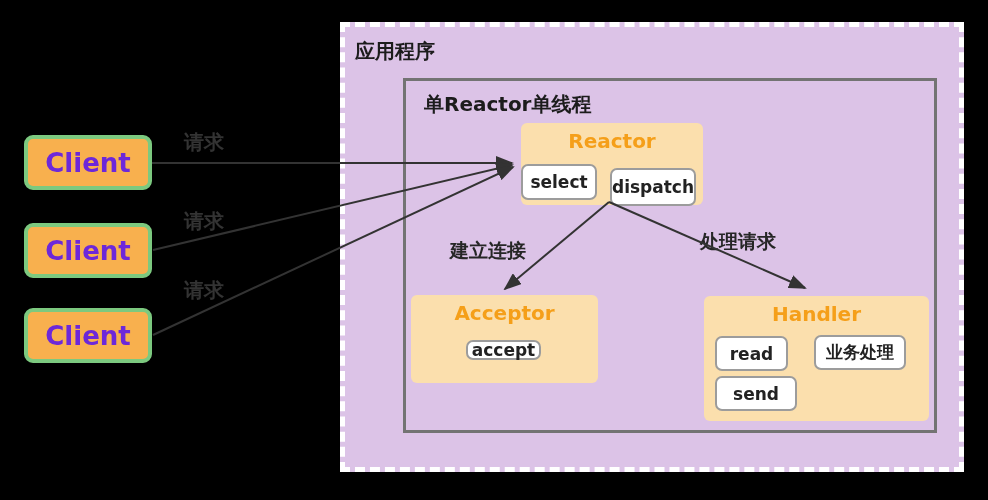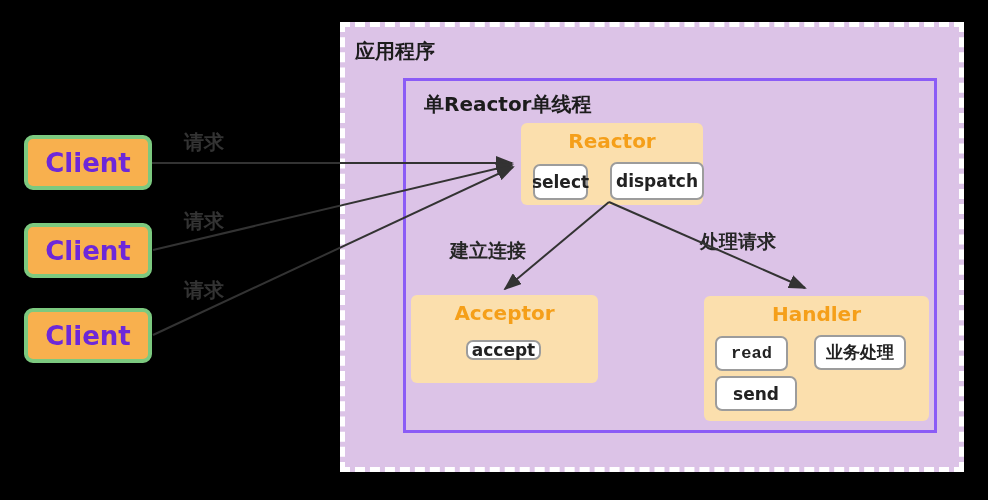--- a/index.html
+++ b/index.html
@@ -11,45 +11,45 @@
   .app-box{
     position:absolute;left:340px;top:22px;width:624px;height:450px;
     box-sizing:border-box;border:5px dashed #ffffff;background:#DCC3E7;
   }
   .app-title{
     position:absolute;left:10px;top:11px;font-size:20px;font-weight:700;color:#1c1c1c;
   }
   
   .inner-box{
     position:absolute;left:58px;top:51px;width:534px;height:355px;
-    box-sizing:border-box;border:3px solid #8b5cf6;
+    box-sizing:border-box;border:3px solid #737373;
   }
   .inner-title{
     position:absolute;left:18px;top:10px;font-size:20px;font-weight:700;color:#1c1c1c;
   }
   
   .group-box{
     position:absolute;background:#FBDFAD;border-radius:6px;
   }
   .group-title{
     position:absolute;left:0;right:0;top:6px;text-align:center;
     font-size:20px;font-weight:700;color:#F59F19;
   }
   .pill{
     position:absolute;background:#ffffff;border:2px solid #9C9C9C;border-radius:7px;
     box-sizing:border-box;display:flex;align-items:center;justify-content:center;
     font-size:17px;font-weight:700;color:#222222;
   }
   #reactor-box{left:115px;top:42px;width:182px;height:82px;}
-  #select-pill{left:12px;top:41px;width:55px;height:36px;}
-  #dispatch-pill{left:89px;top:39px;width:94px;height:38px;}
+  #select-pill{left:0;top:41px;width:76px;height:36px;}
+  #dispatch-pill{left:89px;top:45px;width:86px;height:38px;}
   #acceptor-box{left:5px;top:214px;width:187px;height:88px;}
   #accept-pill{left:55px;top:45px;width:75px;height:20px;}
   #handler-box{left:298px;top:215px;width:225px;height:125px;}
-  #read-pill{left:11px;top:40px;width:73px;height:35px;font-family:Liberation Mono, monospace;}
+  #read-pill{left:11px;top:40px;width:73px;height:35px;}
   #business-pill{left:110px;top:39px;width:92px;height:35px;font-weight:600;}
   #send-pill{left:11px;top:80px;width:82px;height:35px;}
   
   .client{
     position:absolute;left:24px;width:128px;height:55px;box-sizing:border-box;
     background:#F8B04E;border:4px solid #7CC97F;border-radius:9px;
     display:flex;align-items:center;justify-content:center;
     font-size:26px;font-weight:700;color:#6d28d9;
   }
   #client-1{top:135px;}

